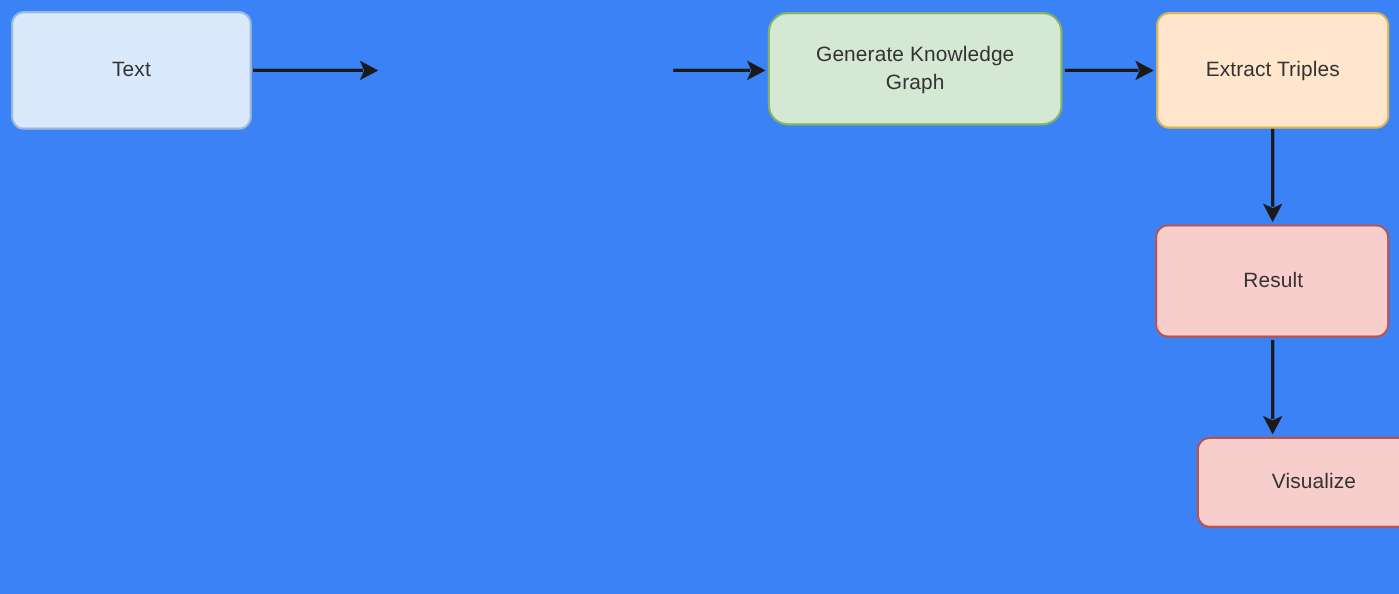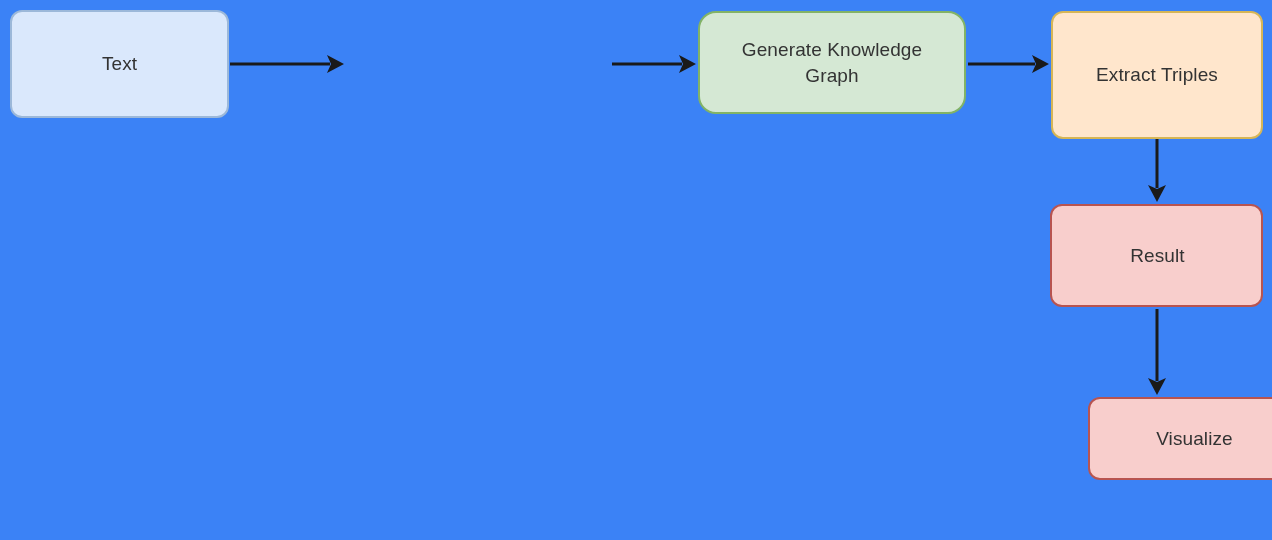--- a/index.html
+++ b/index.html
@@ -90,21 +90,21 @@
   <div class="node" style="left: 10px; top: 10px; width: 219px; height: 108px; background: rgb(218, 232, 252); border-color: rgb(156, 184, 217); color: rgb(51, 51, 51);">
     <span class="node-label">Text</span>
   </div>
 
 
   <div class="node" style="left: 698px; top: 11px; width: 268px; height: 103px; background: rgb(213, 232, 212); border-color: rgb(130, 179, 102); color: rgb(51, 51, 51); border-radius: 18px;">
     <span class="node-label">Generate Knowledge
 Graph</span>
   </div>
 
-  <div class="node" style="left: 1051px; top: 11px; width: 212px; height: 128px; background: rgb(255, 230, 204); border-color: rgb(214, 182, 86); color: rgb(51, 51, 51);">
+  <div class="node" style="left: 1051px; top: 11px; width: 212px; height: 106px; background: rgb(255, 230, 204); border-color: rgb(214, 182, 86); color: rgb(51, 51, 51);">
     <span class="node-label">Extract Triples</span>
   </div>
 
   <div class="node" style="left: 1050px; top: 204px; width: 213px; height: 103px; background: rgb(248, 206, 204); border-color: rgb(184, 84, 80); color: rgb(51, 51, 51); padding-left: 12px;">
     <span class="node-label">Result</span>
   </div>
 
   <div class="node" style="left: 1088px; top: 397px; width: 213px; height: 83px; background: rgb(248, 206, 204); border-color: rgb(184, 84, 80); color: rgb(51, 51, 51);">
     <span class="node-label">Visualize</span>
   </div>

